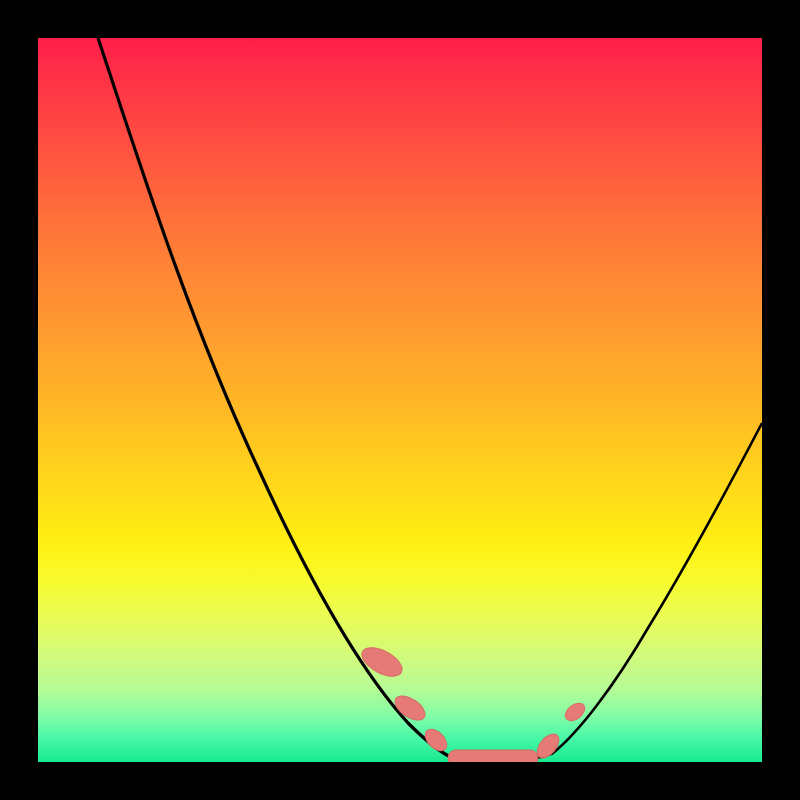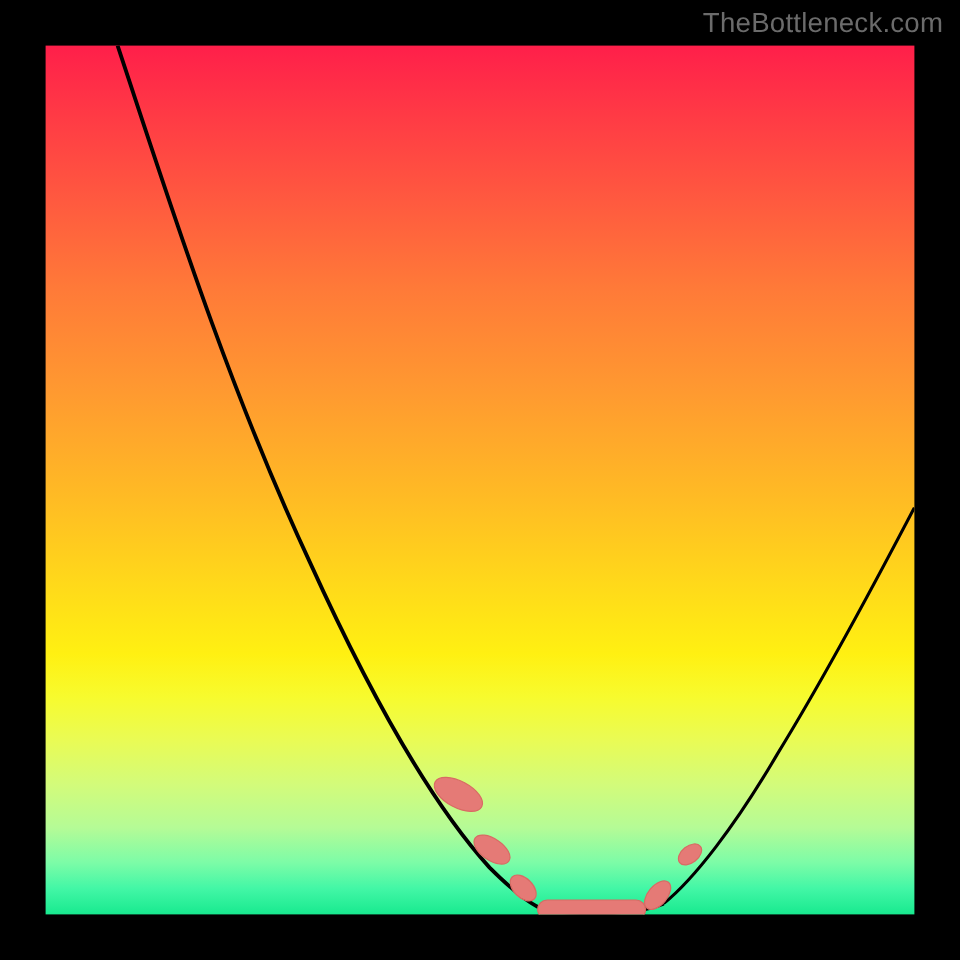--- a/index.html
+++ b/index.html
@@ -87,14 +87,13 @@
         <ellipse cx="372" cy="670" rx="9" ry="17" transform="rotate(-56 372 670)"></ellipse>
         <ellipse cx="398" cy="702" rx="8" ry="13" transform="rotate(-45 398 702)"></ellipse>
 
         <rect x="410" y="712" width="90" height="16" rx="8" ry="8"></rect>
 
         <ellipse cx="510" cy="708" rx="8" ry="14" transform="rotate(40 510 708)"></ellipse>
         <ellipse cx="537" cy="674" rx="7" ry="11" transform="rotate(52 537 674)"></ellipse>
       </g>
     </svg>
   </div>
-  <div class="watermark">TheBottleneck.com</div>
 </div>
 
 </body></html>

